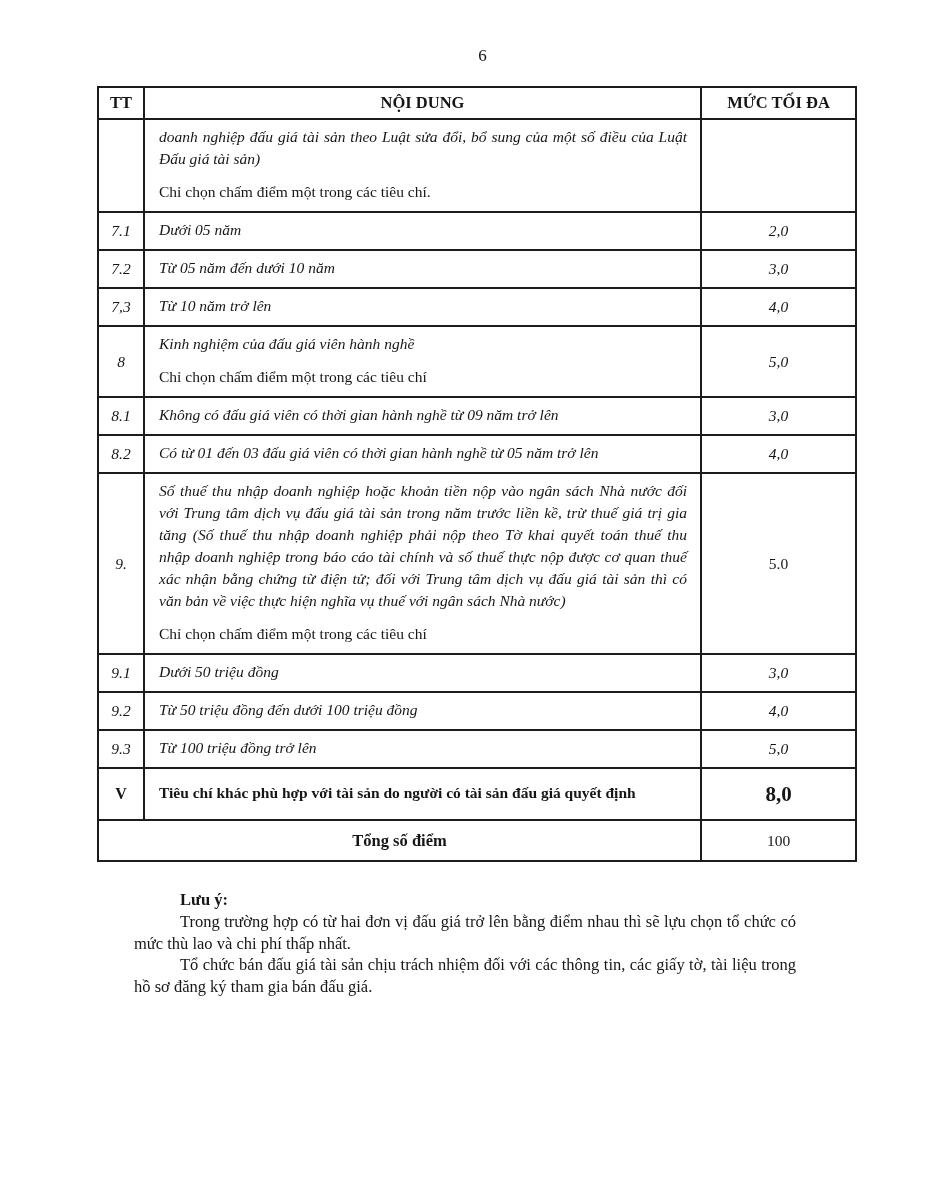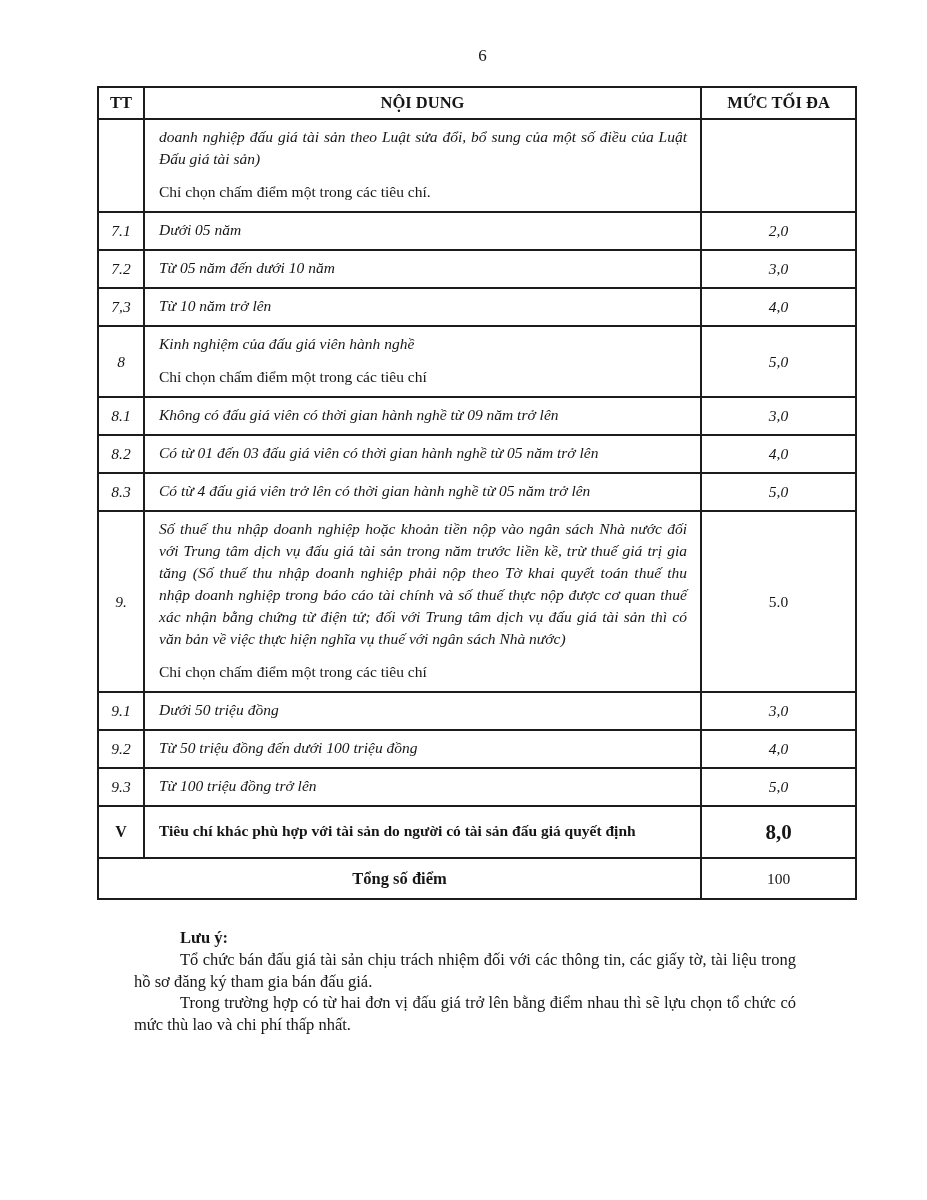--- a/index.html
+++ b/index.html
@@ -158,27 +158,20 @@
       </tr>
 
       <tr class="h-single">
         <td class="tt">8.2</td>
         <td class="content">
           <p class="it">Có từ 01 đến 03 đấu giá viên có thời gian hành nghề từ 05 năm trở lên</p>
         </td>
         <td class="max">4,0</td>
       </tr>
 
-      <tr class="h-single">
-        <td class="tt">8.3</td>
-        <td class="content">
-          <p class="it">Có từ 4 đấu giá viên trở lên có thời gian hành nghề từ 05 năm trở lên</p>
-        </td>
-        <td class="max">5,0</td>
-      </tr>
 
       <tr>
         <td class="tt">9.</td>
         <td class="content">
           <p class="it just">Số thuế thu nhập doanh nghiệp hoặc khoản tiền nộp vào ngân sách Nhà nước đối với Trung tâm dịch vụ đấu giá tài sản trong năm trước liền kề, trừ thuế giá trị gia tăng (Số thuế thu nhập doanh nghiệp phải nộp theo Tờ khai quyết toán thuế thu nhập doanh nghiệp trong báo cáo tài chính và số thuế thực nộp được cơ quan thuế xác nhận bằng chứng từ điện tử; đối với Trung tâm dịch vụ đấu giá tài sản thì có văn bản về việc thực hiện nghĩa vụ thuế với ngân sách Nhà nước)</p>
           <p class="gap">Chỉ chọn chấm điểm một trong các tiêu chí</p>
         </td>
         <td class="max roman">5.0</td>
       </tr>
 
@@ -217,17 +210,17 @@
       <tr class="h-total">
         <td class="total-label" colspan="2">Tổng số điểm</td>
         <td class="max roman">100</td>
       </tr>
 
     </tbody>
   </table>
 
   <div class="notes">
     <p class="note-label">Lưu ý:</p>
+    <p class="note-para">Trong trường hợp có từ hai đơn vị đấu giá trở lên bằng điểm nhau thì sẽ lựu chọn tổ chức có mức thù lao và chi phí thấp nhất.</p>
     <p class="note-para">Tổ chức bán đấu giá tài sản chịu trách nhiệm đối với các thông tin, các giấy tờ, tài liệu trong hồ sơ đăng ký tham gia bán đấu giá.</p>
-    <p class="note-para">Trong trường hợp có từ hai đơn vị đấu giá trở lên bằng điểm nhau thì sẽ lựu chọn tổ chức có mức thù lao và chi phí thấp nhất.</p>
   </div>
 
 </div>
 
 </body></html>

